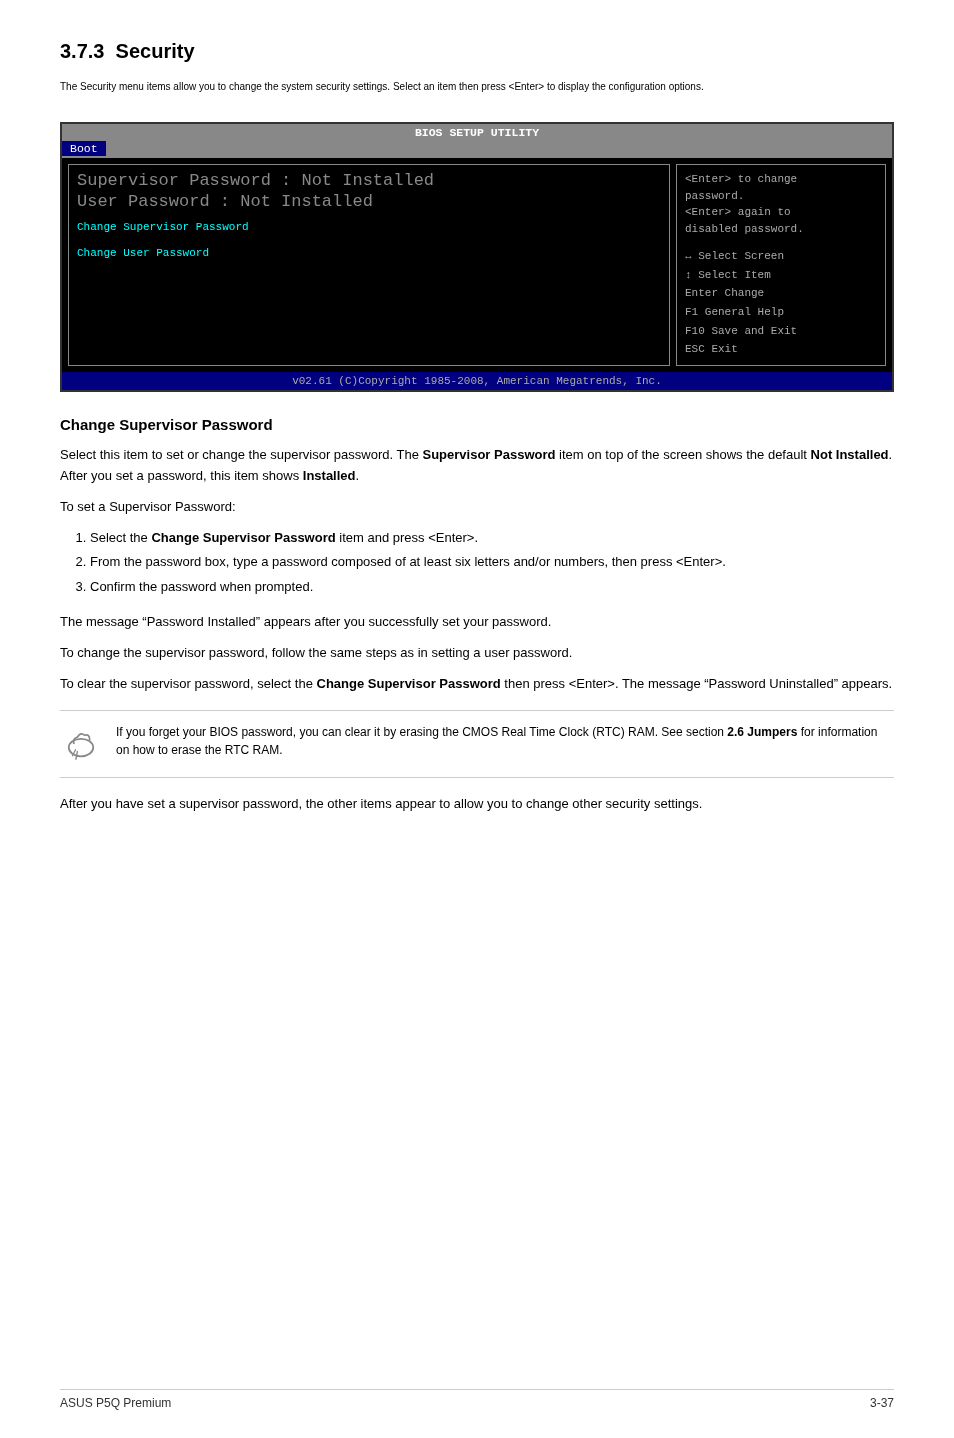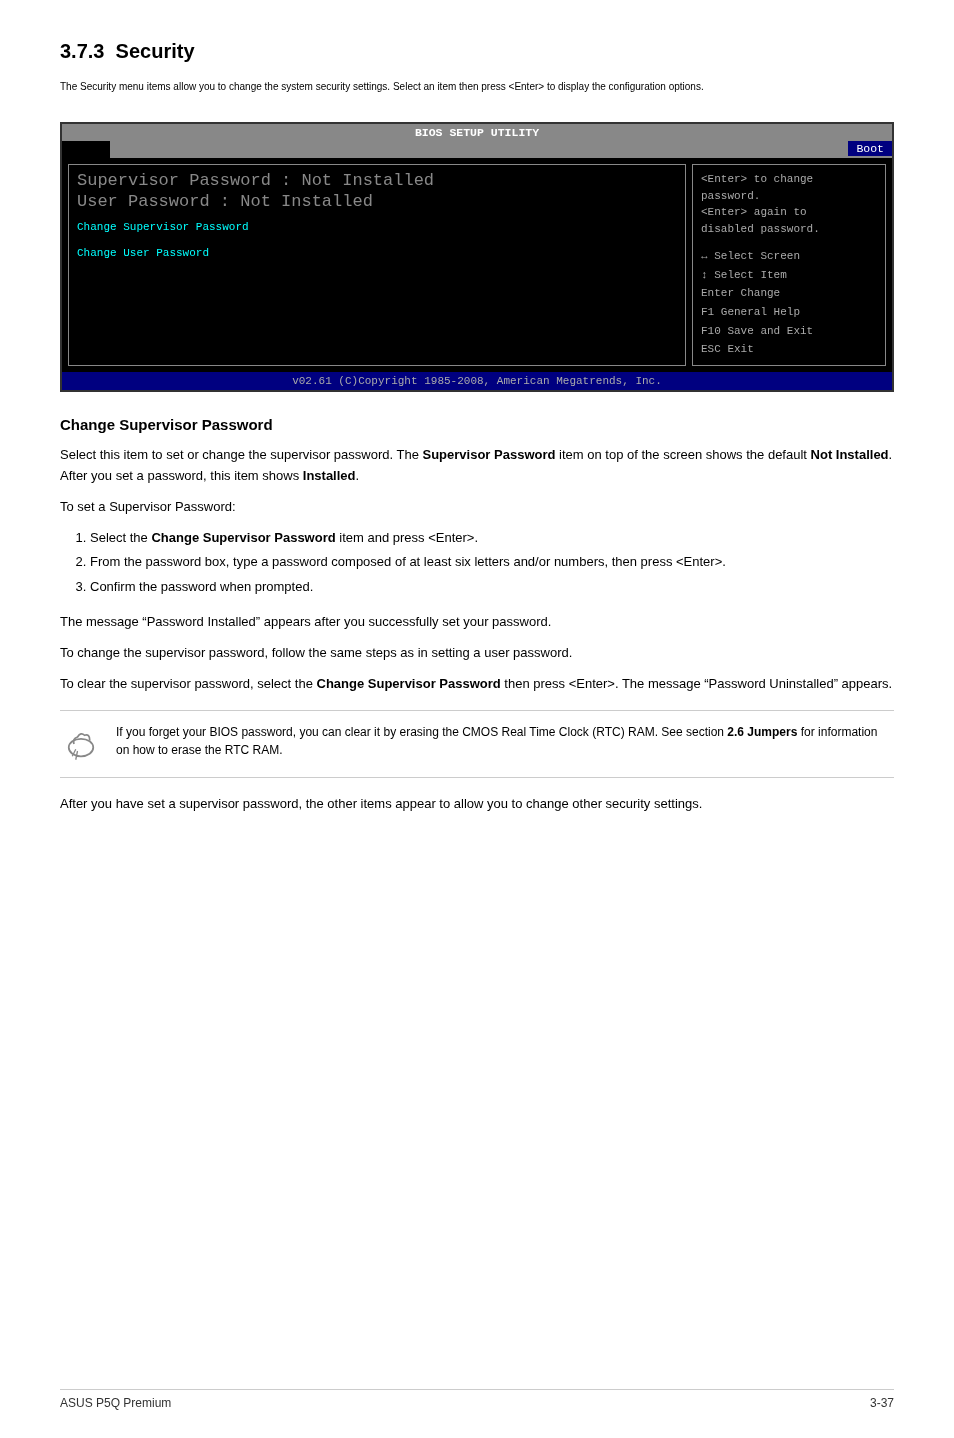--- a/index.html
+++ b/index.html
@@ -40,23 +40,22 @@
       color: #fff;
       text-align: center;
       padding: 2px 0;
       font-weight: bold;
       font-size: 11.5px;
     }
 
     .bios-tab-row {
       background: #888;
       display: flex;
-      justify-content: flex-end;
+      justify-content: flex-start;
       padding-bottom: 2px;
-      margin-left: 48px;
     }
 
     .bios-tab {
       background: #000080;
       color: #fff;
       padding: 1px 8px;
       font-size: 11.5px;
     }
 
     .bios-body {
@@ -87,21 +86,21 @@
     }
 
     .bios-left .action-link {
       color: #0ff;
       font-size: 11px;
       margin-top: 8px;
       line-height: 1.6;
     }
 
     .bios-right {
-      width: 194px;
+      width: 210px;
       border: 1px solid #888;
       padding: 6px 8px;
       background: #000;
       color: #aaa;
       font-size: 11px;
       display: flex;
       flex-direction: column;
       justify-content: space-between;
     }
 

